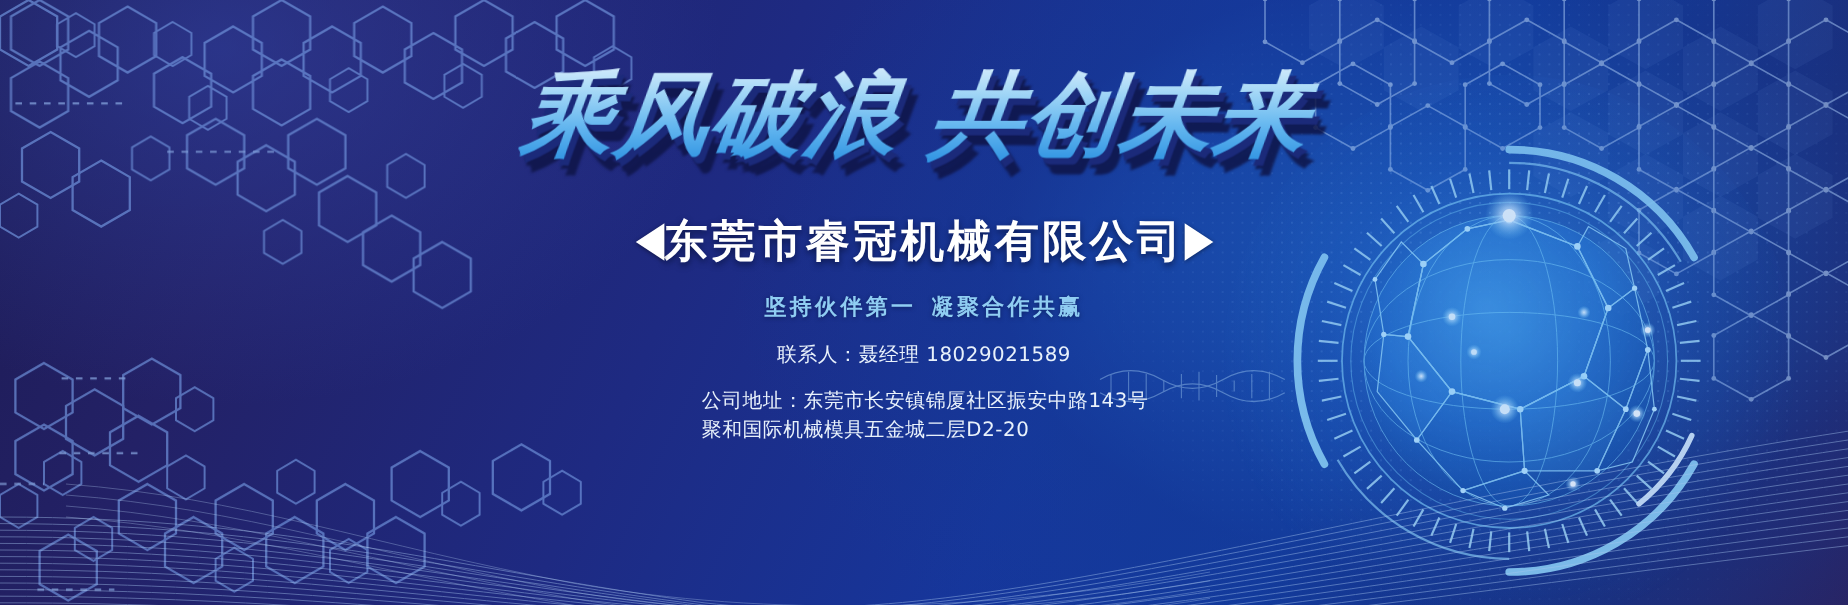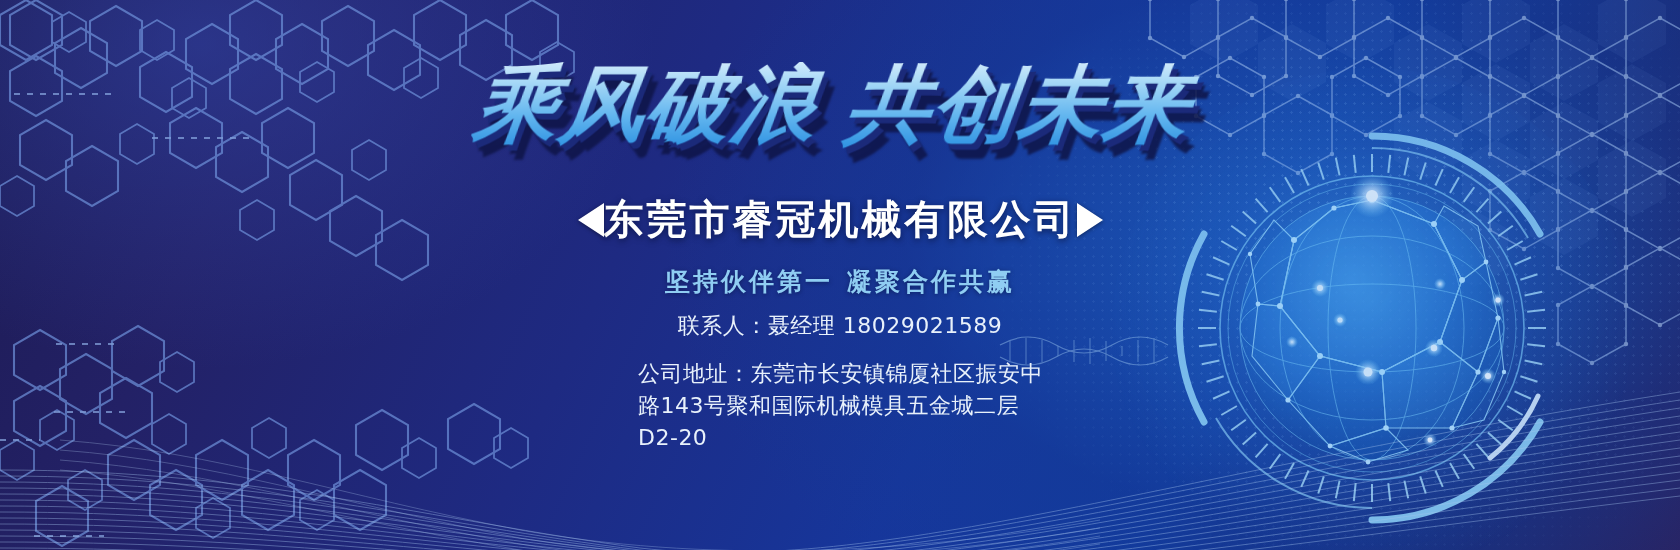--- a/index.html
+++ b/index.html
@@ -100,37 +100,37 @@
 
   
   .slogan-row {
     position: absolute;
     left: 0; right: 0;
     top: 265px;
     text-align: center;
   }
   .slogan {
     font-family: "DejaVu Sans", "Liberation Sans", sans-serif;
-    font-size: 25px;
+    font-size: 20px;
     font-weight: bold;
     color: #8fcdf2;
     letter-spacing: 3px;
     white-space: nowrap;
     text-shadow: 0 1px 4px rgba(8,18,60,.6);
   }
   .slogan .gap { display: inline-block; width: 14px; }
 
   
   .contact-block {
     position: absolute;
     top: 310px;
     left: 0; right: 0;
     text-align: center;
     font-family: "DejaVu Sans", "Liberation Sans", sans-serif;
-    font-size: 22px;
+    font-size: 18px;
     color: #e8f1fb;
     line-height: 1.45;
     letter-spacing: .5px;
   }
   .contact-line { white-space: nowrap; }
   .address-line {
     width: 420px;
     margin: 16px auto;
     text-align: left;
     padding-left: 8px;

